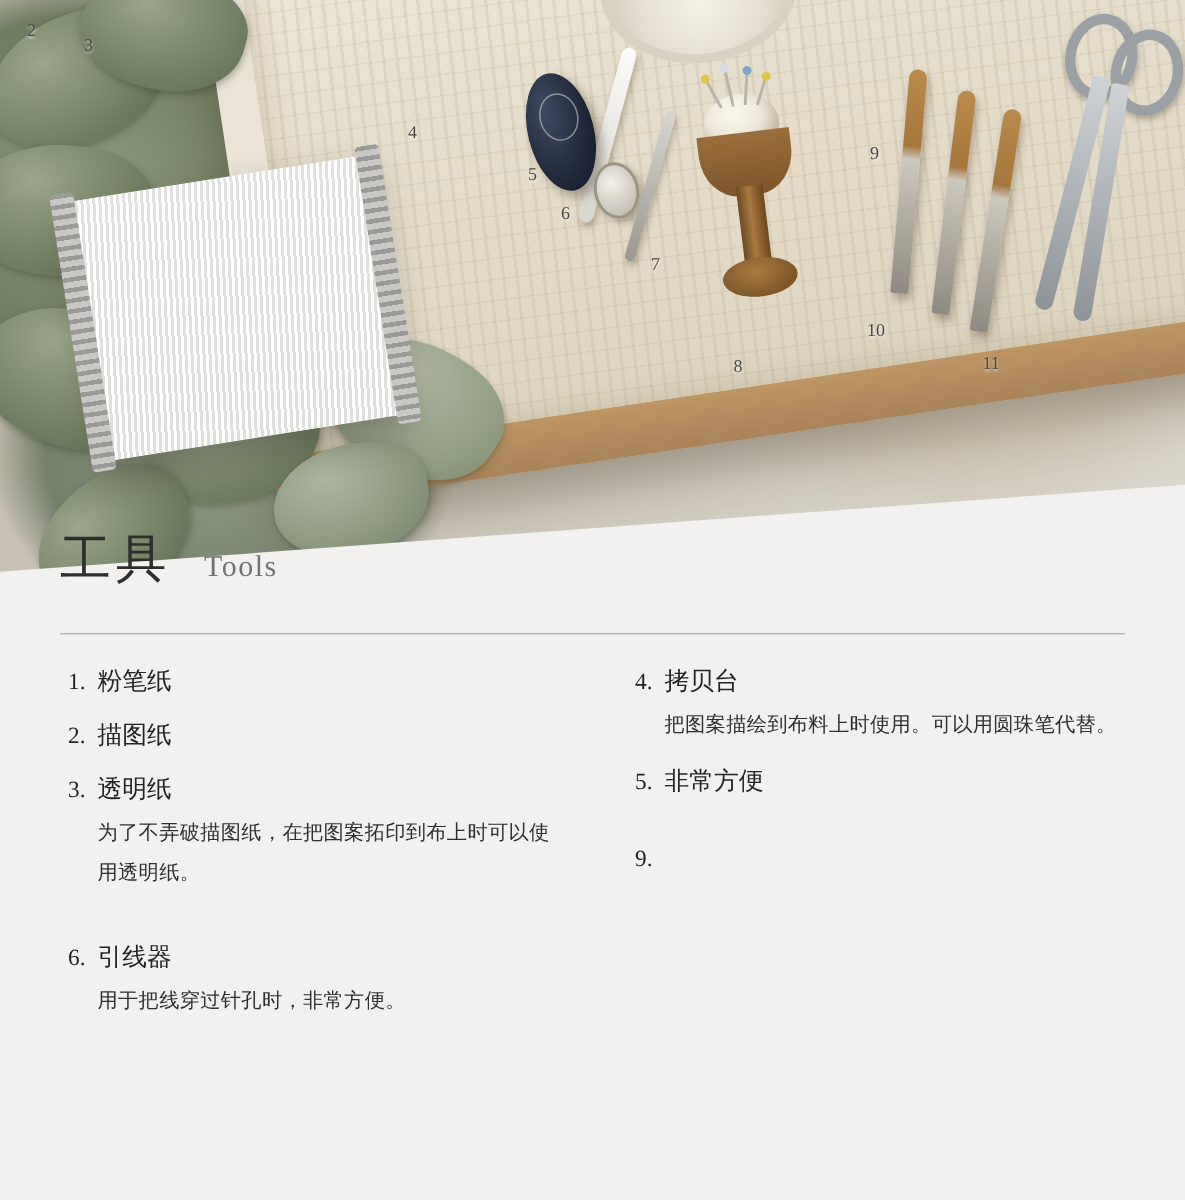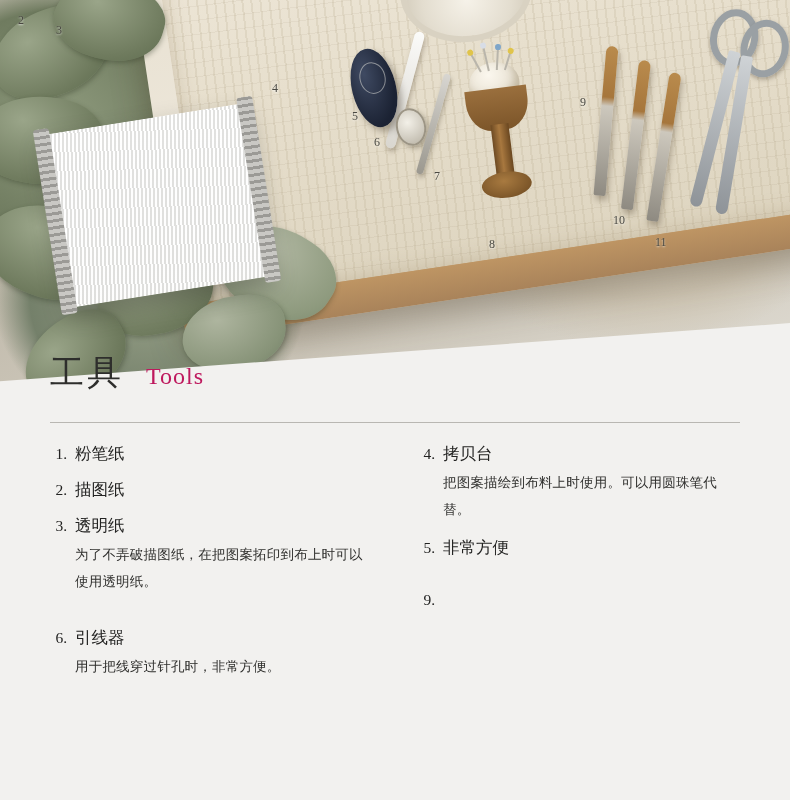--- a/index.html
+++ b/index.html
@@ -251,39 +251,39 @@
     font-size: 12px;
     line-height: 1;
     text-shadow: 0 1px 2px rgba(255,255,255,0.7);
   }
 
   
   .content {
     position: absolute;
     left: 0; top: 350px;
     width: 790px;
-    padding: 0 50px;
+    padding: 0 40px;
     box-sizing: border-box;
   }
   .title-row {
     display: flex;
     align-items: baseline;
     gap: 22px;
     padding-bottom: 14px;
   }
   .title-cn {
     font-family: "Liberation Serif", serif;
     font-size: 34px;
     color: #2e2e2c;
     letter-spacing: 3px;
   }
   .title-en {
     font-family: "Liberation Serif", serif;
-    font-size: 24px;
-    color: #be185d;
+    font-size: 20px;
+    color: #737373;
     letter-spacing: 1px;
   }
   .rule {
     height: 1px;
     background: #b9b7b2;
     margin: 12px 0 20px 0;
   }
 
   .columns {
     display: flex;
@@ -390,21 +390,21 @@
 
     <div id="callouts">
         <div class="callout" style="left: 18px; top: 14px;">2</div>
         <div class="callout" style="left: 56px; top: 24px;">3</div>
         <div class="callout" style="left: 272px; top: 82px;">4</div>
         <div class="callout" style="left: 352px; top: 110px;">5</div>
         <div class="callout" style="left: 374px; top: 136px;">6</div>
         <div class="callout" style="left: 434px; top: 170px;">7</div>
         <div class="callout" style="left: 489px; top: 238px;">8</div>
         <div class="callout" style="left: 580px; top: 96px;">9</div>
-        <div class="callout" style="left: 578px; top: 214px; margin-left: 35px;">10</div>
+        <div class="callout" style="left: 578px; top: 214px;">10</div>
         <div class="callout" style="left: 655px; top: 236px;">11</div>
       </div>
 
     <div class="photo-fade"></div>
   </div>
 
   <div class="content">
 
     <div class="title-row">
       <span class="title-cn">工具</span>

